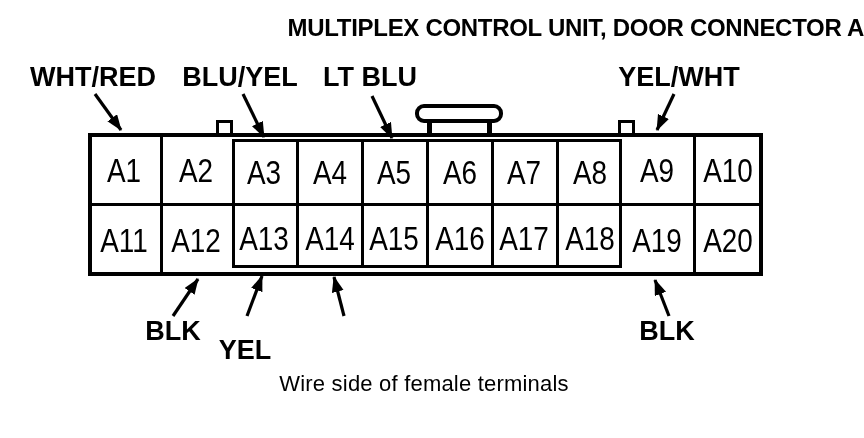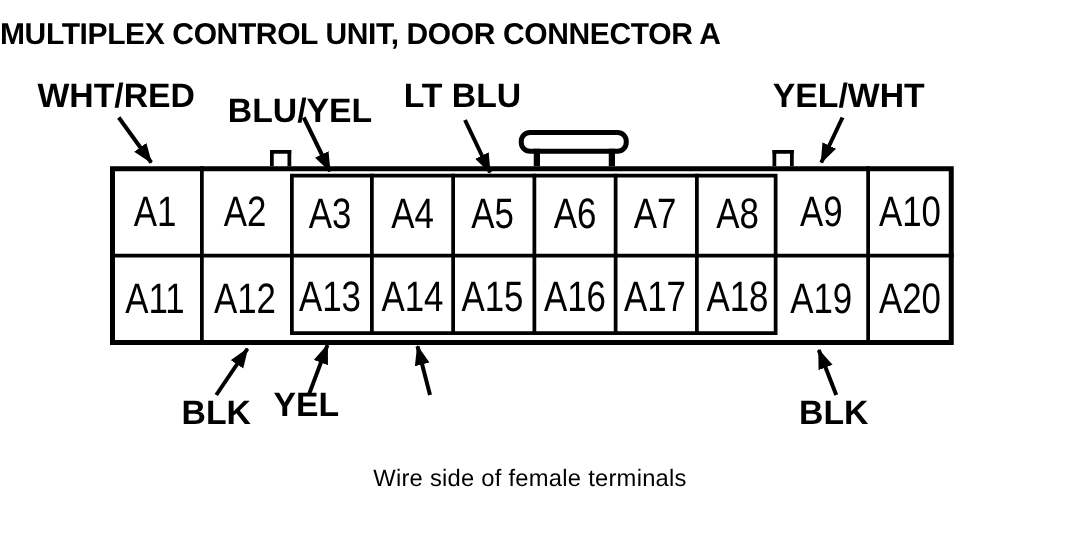--- a/index.html
+++ b/index.html
@@ -1,29 +1,29 @@
 <!DOCTYPE html>
 <html><head>
 <meta charset="utf-8">
 <style>
   html,body{margin:0;padding:0;background:#fff;}
   .stage{
     position:relative;width:864px;height:438px;background:#ffffff;
     font-family:"Liberation Sans",sans-serif;color:#000;overflow:hidden;
   }
   .title{
-    position:absolute;left:0;top:14px;width:100%;text-align:left;
+    position:absolute;left:0;top:14px;width:100%;text-align:right;
     font-weight:bold;font-size:24px;letter-spacing:-0.3px;white-space:nowrap;
   }
   .wlabel{
     position:absolute;font-weight:bold;font-size:27px;
     transform:translate(-50%,-50%);white-space:nowrap;
   }
   .caption{
-    position:absolute;font-size:19px;transform:translate(-50%,-50%);
+    position:absolute;font-size:22px;transform:translate(-50%,-50%);
     white-space:nowrap;letter-spacing:0.2px;
   }
   .box-outer{
     position:absolute;left:88px;top:133px;width:675px;height:143px;
     border:4px solid #000;box-sizing:border-box;background:transparent;
   }
   .box-inner{
     position:absolute;left:232px;top:139px;width:390px;height:129px;
     border:3px solid #000;box-sizing:border-box;
   }
@@ -45,21 +45,21 @@
   svg.arrows{position:absolute;left:0;top:0;pointer-events:none;}
 </style>
 </head>
 <body>
 
 <div class="stage">
 
   <div class="title">MULTIPLEX CONTROL UNIT, DOOR CONNECTOR A</div>
 
   <div class="wlabel" style="left:93px;top:77px">WHT/RED</div>
-  <div class="wlabel" style="left:240px;top:89px">BLU/YEL</div>
+  <div class="wlabel" style="left:240px;top:77px">BLU/YEL</div>
   <div class="wlabel" style="left:679px;top:77px">YEL/WHT</div>
   <div class="wlabel" style="left:370px;top:77px">LT BLU</div>
 
   <div class="latch-top"></div>
   <div class="latch-leg" style="left:427px"></div>
   <div class="latch-leg" style="left:487px"></div>
   <div class="bump" style="left:216px;top:120px"></div>
   <div class="bump" style="left:618px;top:120px"></div>
 
   <div class="box-outer"></div>
@@ -90,21 +90,21 @@
   <div class="pin" style="left:264px;top:238px">A13</div>
   <div class="pin" style="left:330px;top:238px">A14</div>
   <div class="pin" style="left:394px;top:238px">A15</div>
   <div class="pin" style="left:460px;top:238px">A16</div>
   <div class="pin" style="left:524px;top:238px">A17</div>
   <div class="pin" style="left:590px;top:238px">A18</div>
   <div class="pin" style="left:657px;top:240px">A19</div>
   <div class="pin" style="left:728px;top:240px">A20</div>
 
   <div class="wlabel" style="left:173px;top:331px">BLK</div>
-  <div class="wlabel" style="left:245px;top:324px">YEL</div>
+  <div class="wlabel" style="left:245px;top:350px">YEL</div>
   <div class="wlabel" style="left:667px;top:331px">BLK</div>
 
   <div class="caption" style="left:424px;top:384px">Wire side of female terminals</div>
 
   <svg class="arrows" width="864" height="438" viewBox="0 0 864 438">
     <defs>
       <marker id="ah" markerWidth="17" markerHeight="13" refX="15" refY="6" orient="auto" markerUnits="userSpaceOnUse">
         <path d="M0,0 L16,6 L0,12 Z" fill="#000"></path>
       </marker>
     </defs>

